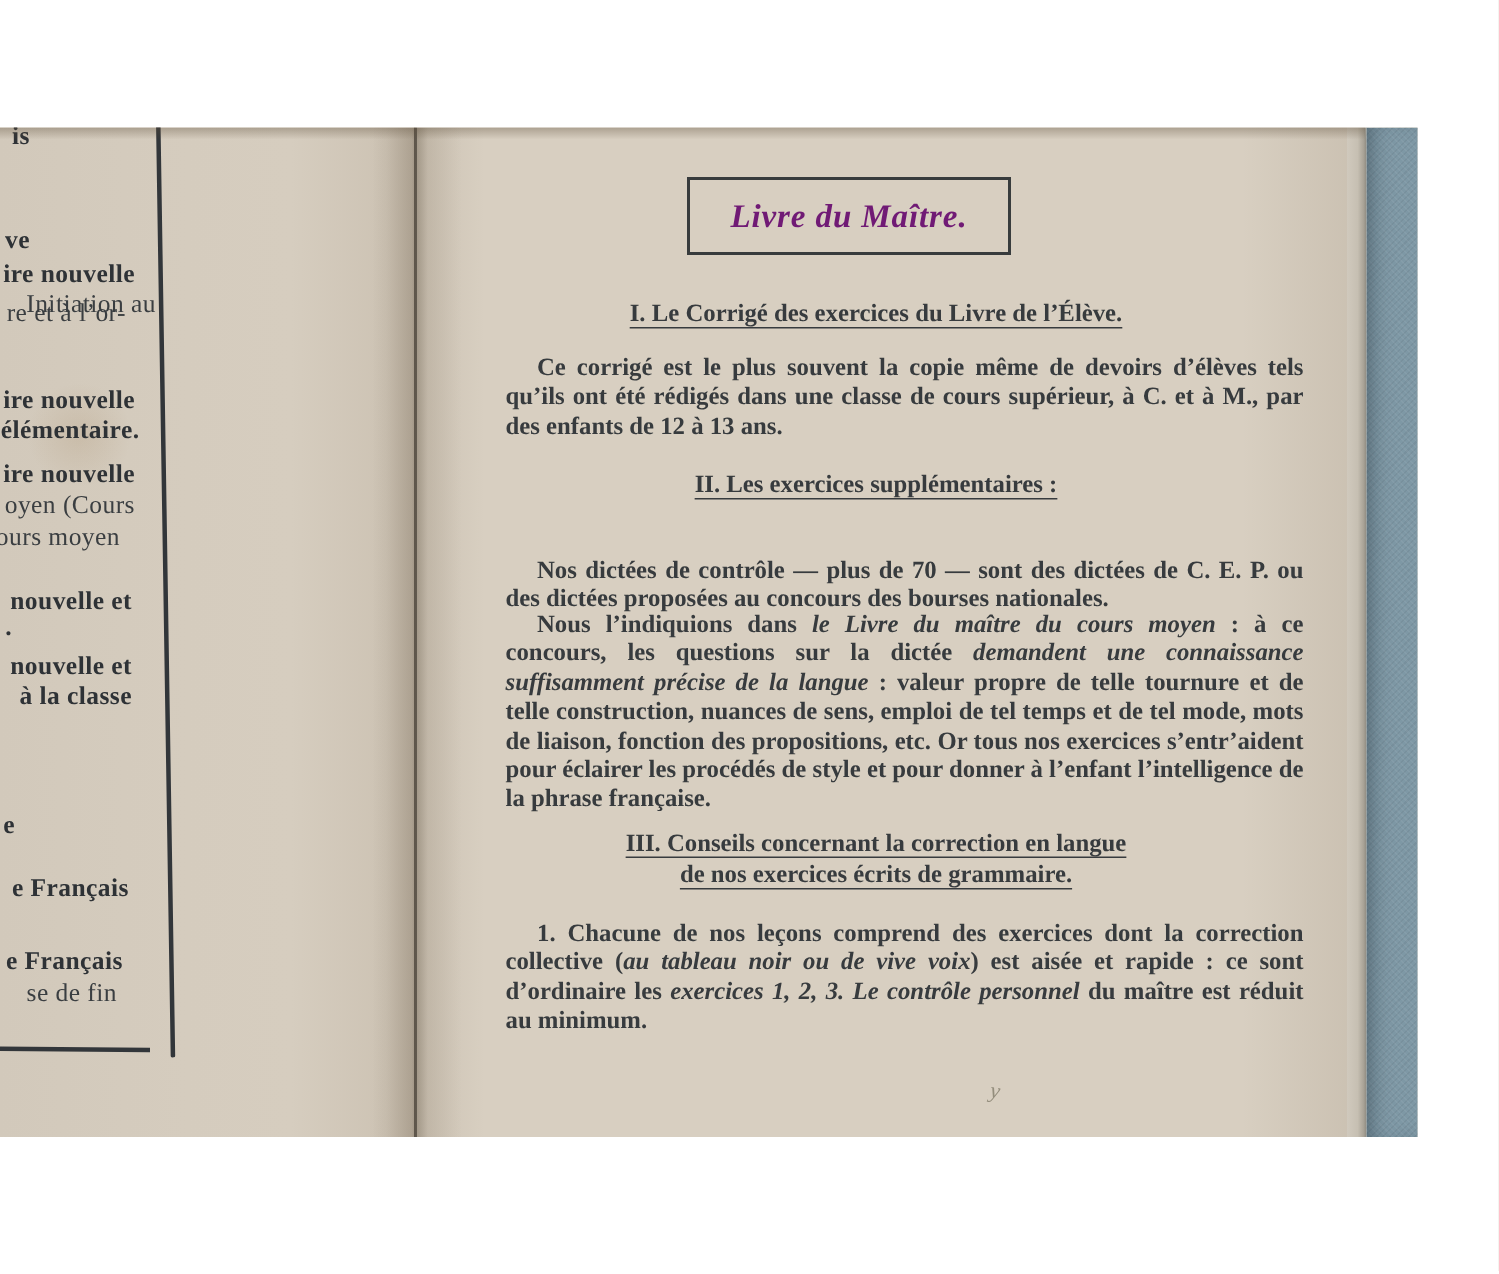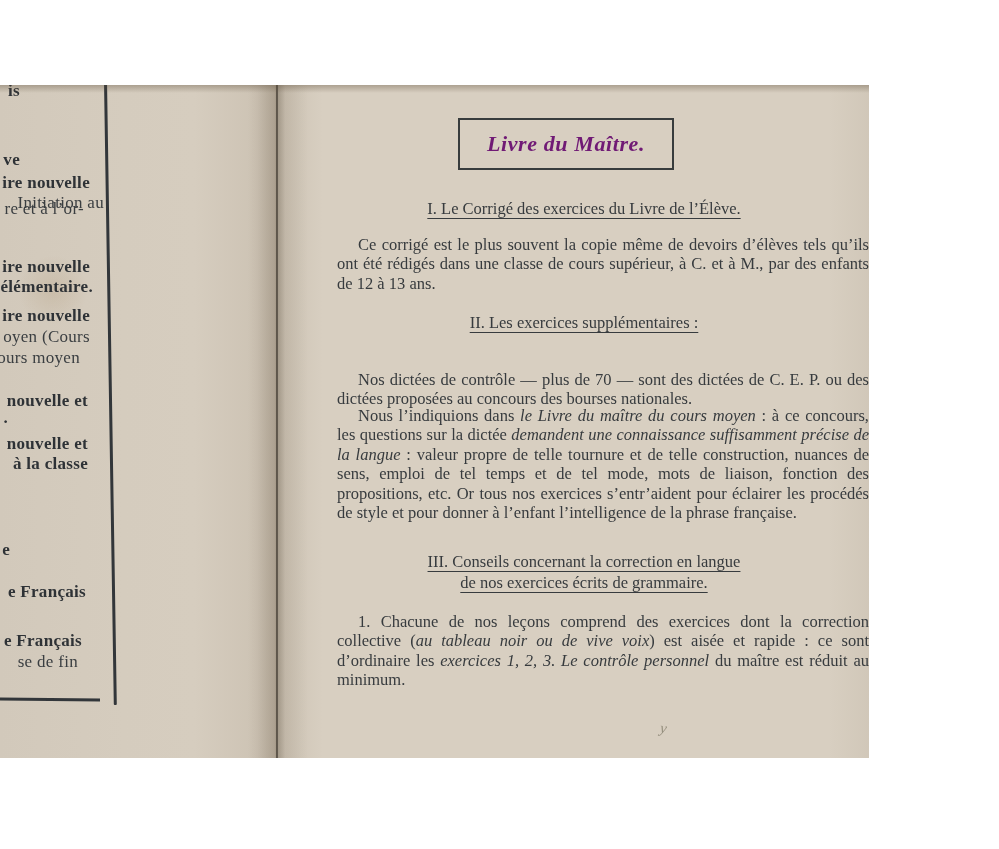--- a/index.html
+++ b/index.html
@@ -1,20 +1,20 @@
 <!DOCTYPE html>
 <html><head>
 <meta charset="utf-8">
 <style>
   html,body{margin:0;padding:0;}
   body{font-family:"Liberation Serif","DejaVu Serif",serif;background:#ffffff;}
   .frame{position:relative;width:999px;height:849px;background:#ffffff;overflow:hidden;}
 
   
-  .photo{position:absolute;left:0;top:85px;width:869px;height:673px;overflow:hidden;background:#d6cdbf;}
+  .photo{position:absolute;left:0;top:85px;width:945px;height:673px;overflow:hidden;background:#d6cdbf;}
   .photo-top-shadow{position:absolute;left:0;top:0;width:910px;height:8px;
     background:linear-gradient(rgba(90,75,55,.35),rgba(90,75,55,0));}
 
   
   .left-page{position:absolute;left:0;top:0;width:277px;height:100%;
     background:linear-gradient(90deg,#d2c9bb 0%,#d5ccbe 45%,#d6cdbf 70%,#cdc3b4 93%,#bdb2a2 100%);}
   .stain{position:absolute;left:18px;top:170px;width:70px;height:70px;border-radius:50%;
     background:radial-gradient(circle,rgba(150,115,70,.16),rgba(150,115,70,0) 70%);}
   .box-vline{position:absolute;left:104px;top:-4px;width:3px;height:624px;background:#32363a;
     transform:rotate(-.9deg);transform-origin:top center;border-radius:1px;}
@@ -50,21 +50,21 @@
                      repeating-linear-gradient(-45deg,rgba(0,0,0,.05) 0 1px,rgba(0,0,0,0) 1px 3px);
     box-shadow:inset 10px 0 14px -8px rgba(25,40,50,.5);}
 
   
   .title-box{position:absolute;left:458px;top:33px;width:212px;height:48px;
     border:2.5px solid #383c3d;display:flex;align-items:center;justify-content:center;
     background:rgba(0,0,0,0);}
   .title-text{font-style:italic;font-weight:bold;font-size:22px;color:#701a75;letter-spacing:.6px;}
 
   
-  .rp{position:absolute;left:318px;width:532px;color:#373b3e;font-size:16.5px;line-height:19.4px;}
+  .rp{position:absolute;left:318px;width:532px;color:#373b3e;font-size:16.5px;line-height:19.4px;font-weight:bold;}
   .center{text-align:center;}
   .just{text-align:justify;text-indent:21px;margin-left:19px;}
   .u{text-decoration:underline;text-decoration-thickness:1.3px;text-underline-offset:3.5px;}
   .it{font-style:italic;}
   .h1{top:114px;}
   .p1{top:150px;}
   .h2{top:228px;line-height:20.5px;}
   .p2{top:285px;}
   .p3{top:321px;}
   .h3{top:467px;line-height:20.5px;}

